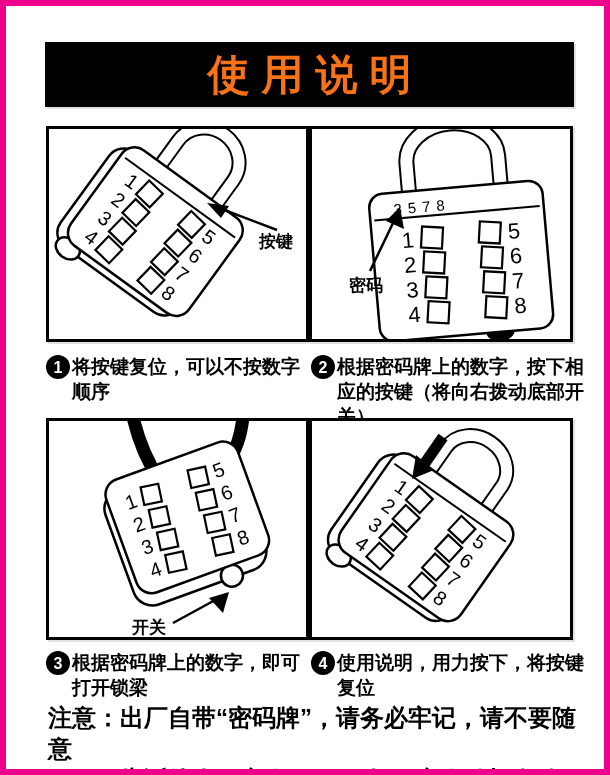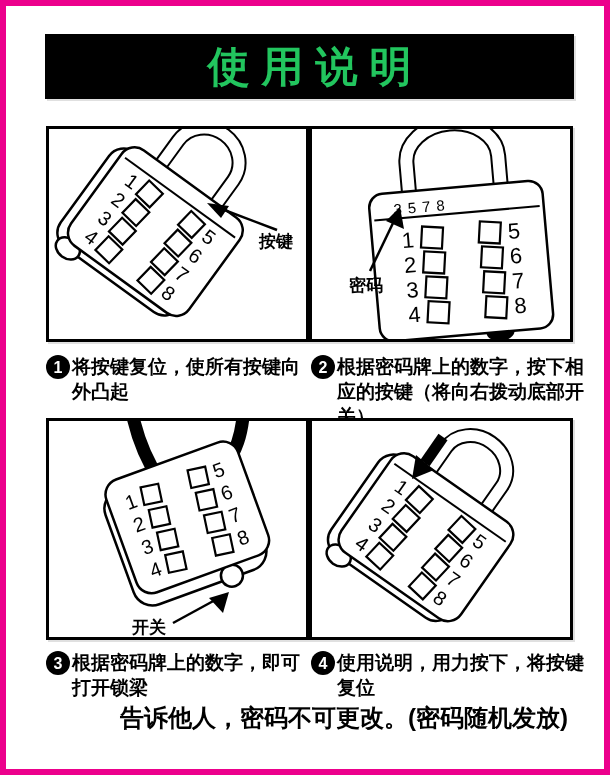--- a/index.html
+++ b/index.html
@@ -6,22 +6,22 @@
   html,body { background:#fff; }
   .page {
     position:relative;
     width:610px; height:775px;
     border:6px solid #ec008c;
     background:#fff;
     font-family:"Liberation Sans", sans-serif;
     overflow:hidden;
   }
   .title-bar {
-    position:absolute; left:39px; top:28px; width:529px; height:65px;
-    background:#000; color:#22c55e;
+    position:absolute; left:39px; top:36px; width:529px; height:65px;
+    background:#000; color:#f97316;
     display:flex; align-items:center; justify-content:center;
     font-size:42px; font-weight:bold; letter-spacing:12px;
     text-indent:12px;
     box-shadow:2px 2px 0 rgba(0,0,0,0.12);
   }
   .panel {
     position:absolute; border:3px solid #000; background:#fff;
     box-shadow:2px 2px 0 rgba(0,0,0,0.12);
   }
   .panel svg { display:block; }
@@ -138,21 +138,21 @@
         </g>
         <line x1="58" y1="142" x2="82" y2="92" stroke-width="2.5"></line>
         <polygon points="88,78 92,100 74,92" fill="#000" stroke="none"></polygon>
       </g>
       <text x="54" y="162" text-anchor="middle" class="anno">密码</text>
     </svg>
   </div>
 
   <div class="caption" id="caption1">
     <span class="badge">1</span>
-    <span>将按键复位，使所有按键向外凸起</span>
+    <span>将按键复位，可以不按数字顺序</span>
   </div>
 
   <div class="caption" id="caption2">
     <span class="badge">2</span>
     <span>根据密码牌上的数字，按下相应的按键（将向右拨动底部开关）</span>
   </div>
 
   <div class="panel" id="panel3">
     <svg width="257" height="216" viewBox="0 0 257 216">
       <g stroke="#000" fill="none">
@@ -235,16 +235,17 @@
     <span class="badge">3</span>
     <span>根据密码牌上的数字，即可打开锁梁</span>
   </div>
 
   <div class="caption" id="caption4">
     <span class="badge">4</span>
     <span>使用说明，用力按下，将按键复位</span>
   </div>
 
   <div class="note">
+    <div>注意：出厂自带“密码牌”，请务必牢记，请不要随意</div>
     <div class="note-line2">告诉他人，密码不可更改。(密码随机发放)</div>
   </div>
 
 </div>
 
 </body></html>

